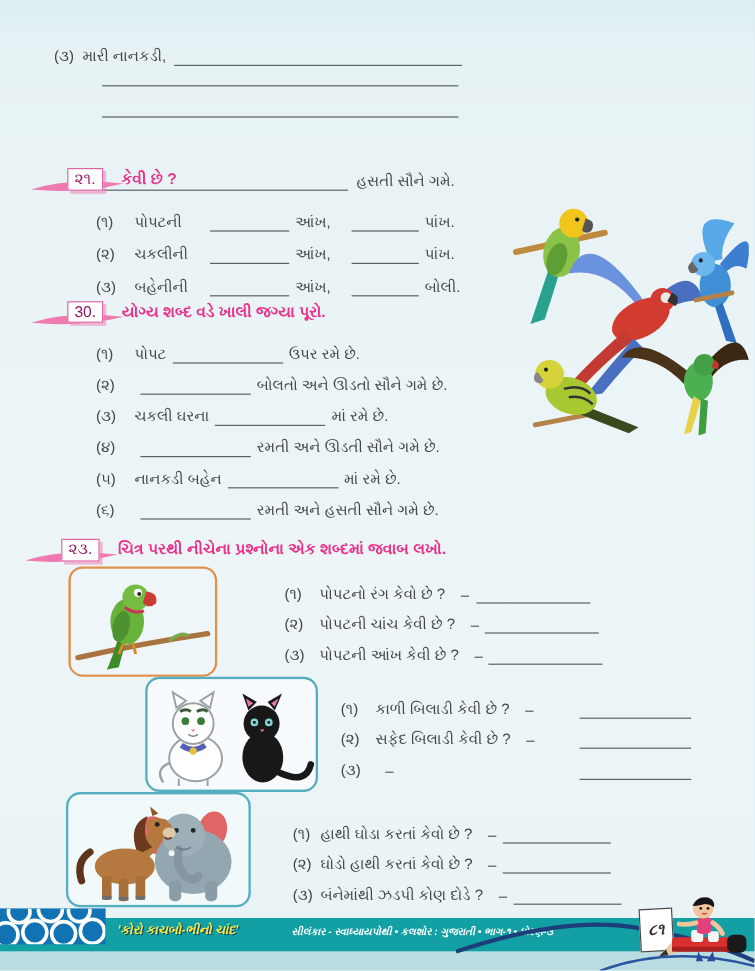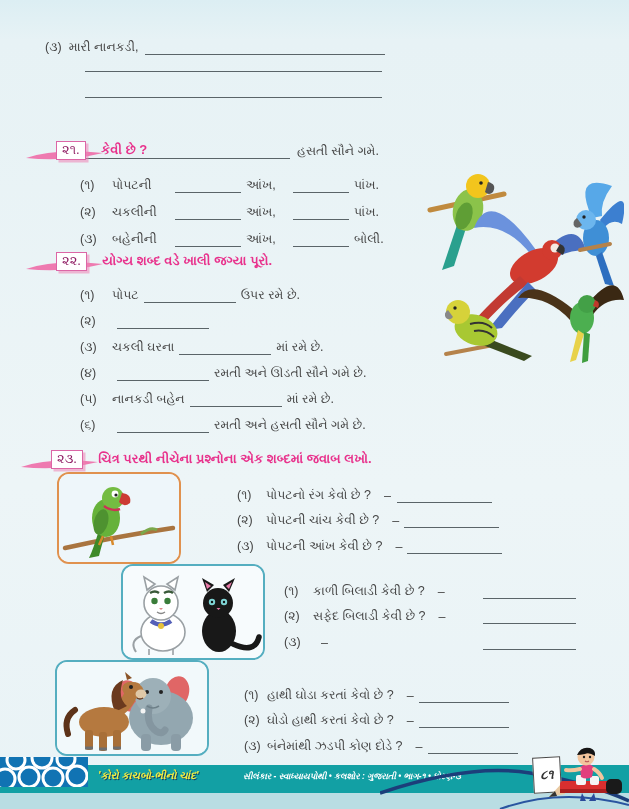--- a/index.html
+++ b/index.html
@@ -97,34 +97,35 @@
       <span>બોલી.</span>
     </div>
   </div>
 
   <div class="qheader" style="left:56px;top:251px;">
     <span class="swoosh">
       <svg width="78" height="15" viewBox="0 0 78 15">
           <path d="M0,11 Q30,1 77,6 Q40,15 0,11 Z" fill="#ee7ab0"></path>
         </svg>
     </span>
-    <span class="qbadge">૨૨.</span>
+    <span class="qbadge">30.</span>
     <span class="qtitle">યોગ્ય શબ્દ વડે ખાલી જગ્યા પૂરો.</span>
   </div>
   <div class="items q22" style="left:80px;top:277px;">
     <div class="qrow">
       <span class="qnum">(૧)</span>
       <span>પોપટ</span>
       <span class="wline l92"></span>
       <span>ઉપર રમે છે.</span>
     </div>
     <div class="qrow">
       <span class="qnum">(૨)</span>
       <span></span>
       <span class="wline l92"></span>
+      <span>બોલતો અને ઊડતો સૌને ગમે છે.</span>
     </div>
     <div class="qrow">
       <span class="qnum">(૩)</span>
       <span>ચકલી ઘરના</span>
       <span class="wline l92"></span>
       <span>માં રમે છે.</span>
     </div>
     <div class="qrow">
       <span class="qnum">(૪)</span>
       <span></span>

